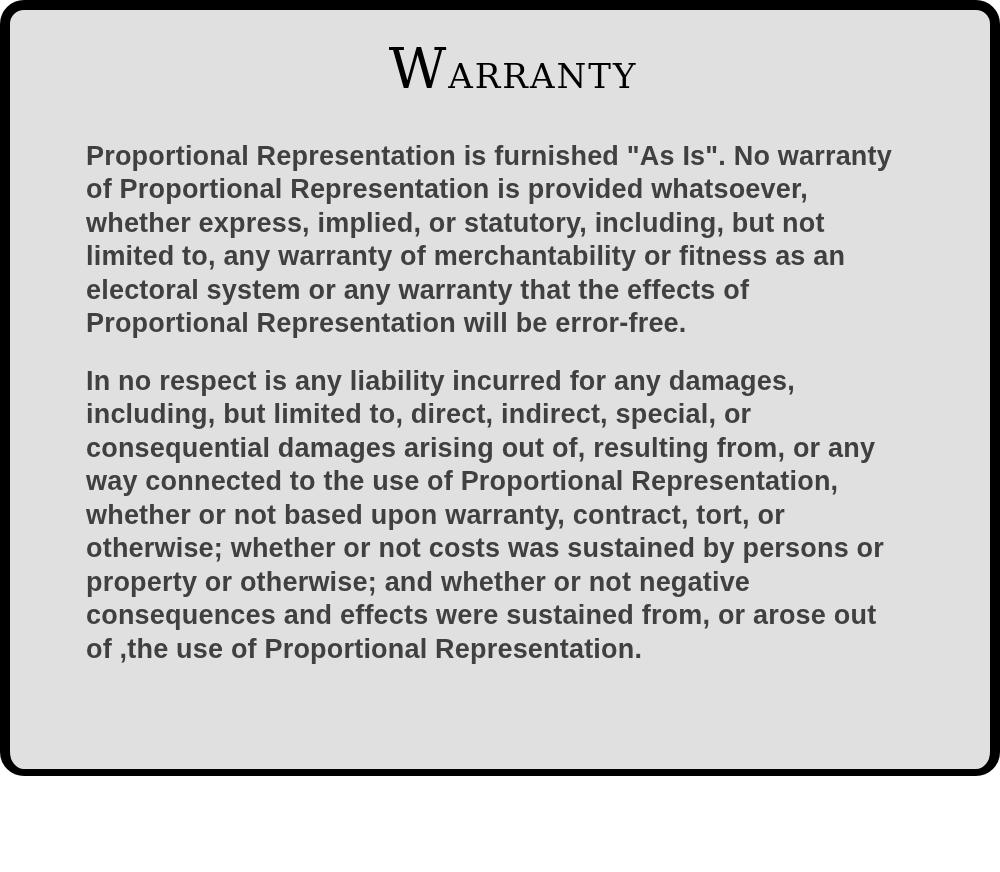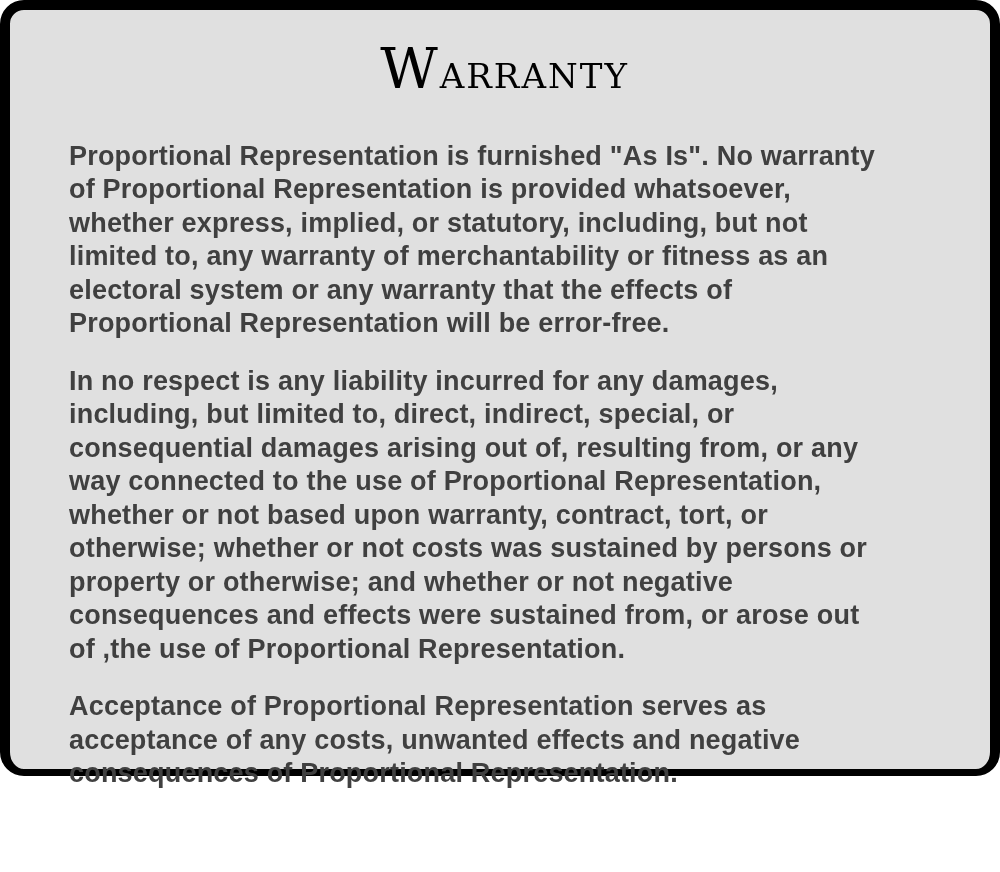--- a/index.html
+++ b/index.html
@@ -14,21 +14,21 @@
     box-sizing: border-box;
     position: absolute;
     left: 0;
     top: 0;
     width: 1000px;
     height: 776px;
     background: #e0e0e0;
     border: 10px solid #000000;
     border-bottom-width: 7px;
     border-radius: 24px;
-    padding: 14px 40px 20px 49px;
+    padding: 14px 40px 20px 66px;
   }
   .title {
     margin: 0 0 26px 0;
     text-align: center;
     font-family: "DejaVu Serif", "Liberation Serif", serif;
     font-weight: 400;
     font-size: 34px;
     letter-spacing: 2px;
     color: #000000;
     text-transform: uppercase;
@@ -68,16 +68,13 @@
   <p class="para">In no respect is any liability incurred for any damages,
 including, but limited to, direct, indirect, special, or
 consequential damages arising out of, resulting from, or any
 way connected to the use of Proportional Representation,
 whether or not based upon warranty, contract, tort, or
 otherwise; whether or not costs was sustained by persons or
 property or otherwise; and whether or not negative
 consequences and effects were sustained from, or arose out
 of ,the use of Proportional Representation.</p>
 
-  <p class="para">Acceptance of Proportional Representation serves as
-acceptance of any costs, unwanted effects and negative
-consequences of Proportional Representation.</p>
 </div>
 
 </body></html>

